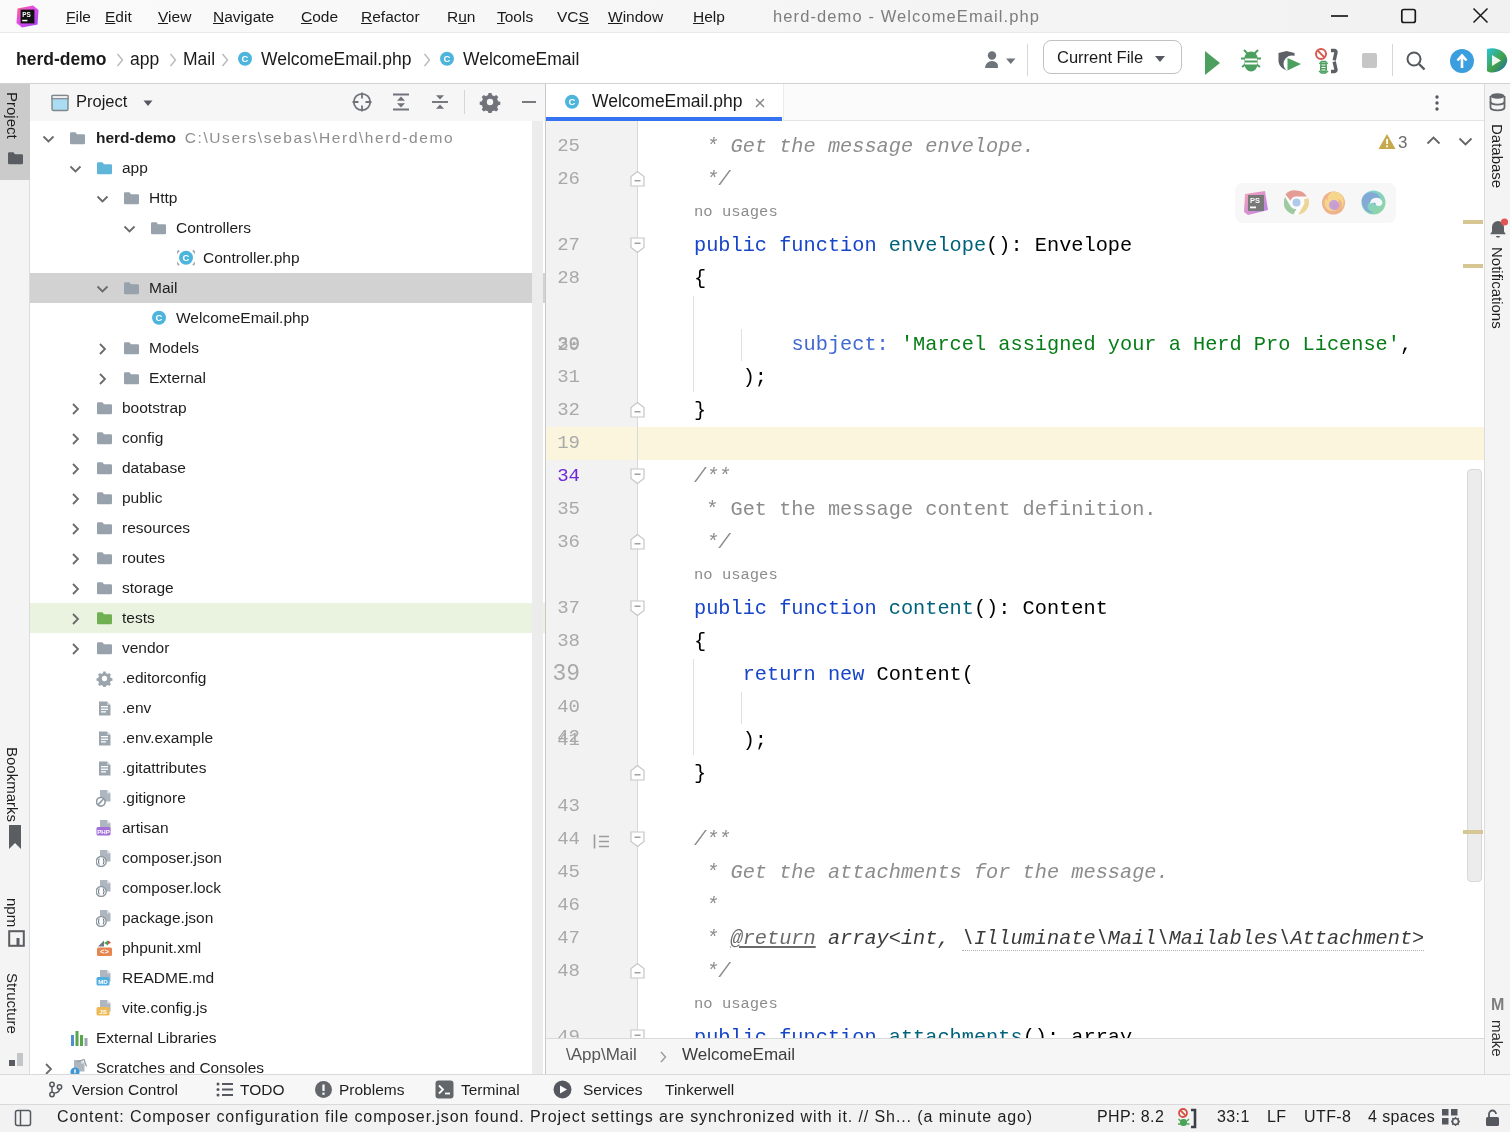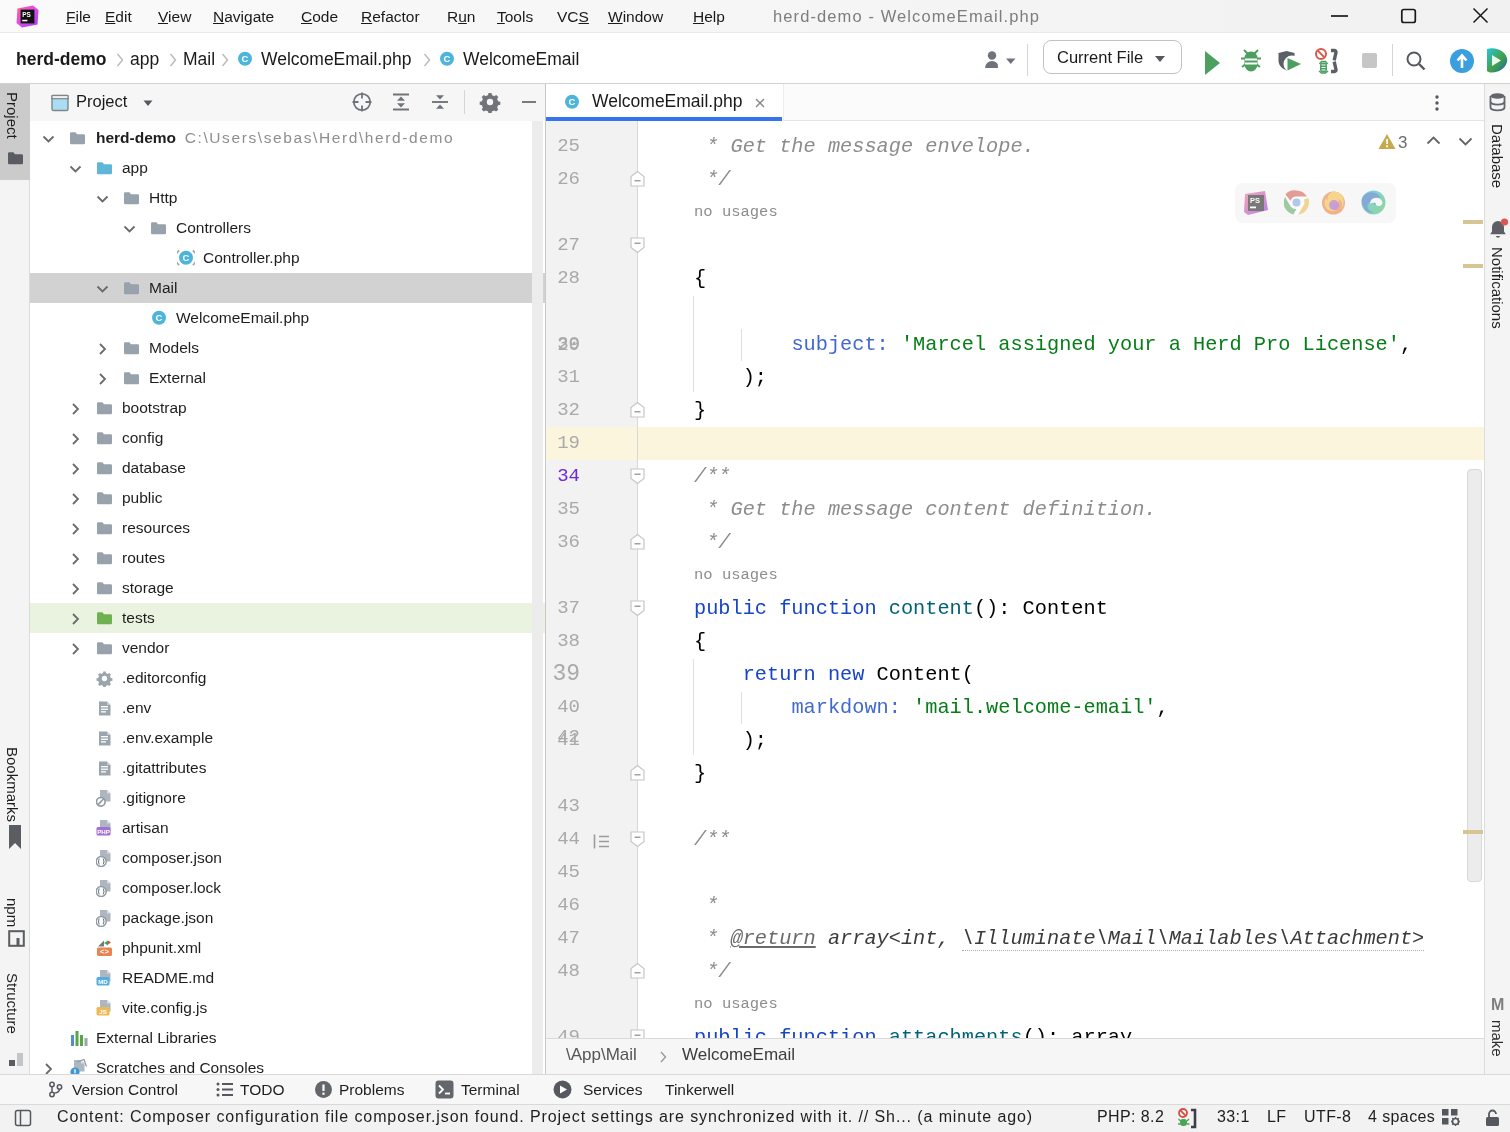--- a/index.html
+++ b/index.html
@@ -498,34 +498,35 @@
     <svg class="abs" style="left:84px;top:908px" width="15" height="16" viewBox="0 0 15 16">
       <path d="M1 1 h13 v9.5 l-6.5 5 l-6.5 -5 z" fill="#fff" stroke="#c6c6c6" stroke-width="1.2"></path>
       <path d="M4.5 6.2 h6" stroke="#8a8a8a" stroke-width="1.2"></path>
     </svg>
     <svg class="abs" style="left:46px;top:712px" width="20" height="17" viewBox="0 0 20 17">
 <path d="M2.5 1.5 v14" stroke="#9b9b9b" stroke-width="1.6"></path>
 <path d="M7 3.5 h10 M7 8.5 h10 M7 13.5 h10" stroke="#9b9b9b" stroke-width="1.6"></path>
     </svg>
     <div class="abs mono" style="left:148px;top:9px;height:33px;line-height:33px;font-size:20.3px;white-space:pre;color:#000;"><span style="color:#8c8c8c;font-style:italic"> * Get the message envelope.</span></div>
 <div class="abs mono" style="left:148px;top:42px;height:33px;line-height:33px;font-size:20.3px;white-space:pre;color:#000;"><span style="color:#8c8c8c;font-style:italic"> */</span></div>
+<div class="abs mono" style="left:148px;top:108px;height:33px;line-height:33px;font-size:20.3px;white-space:pre;color:#000;"><span style="color:#1745c9">public function</span> <span style="color:#00627a">envelope</span>(): Envelope</div>
 <div class="abs mono" style="left:148px;top:141px;height:33px;line-height:33px;font-size:20.3px;white-space:pre;color:#000;">{</div>
 <div class="abs mono" style="left:148px;top:207px;height:33px;line-height:33px;font-size:20.3px;white-space:pre;color:#000;">        <span style="color:#4169d0">subject:</span> <span style="color:#067d17">'Marcel assigned your a Herd Pro License'</span>,</div>
 <div class="abs mono" style="left:148px;top:240px;height:33px;line-height:33px;font-size:20.3px;white-space:pre;color:#000;">    );</div>
 <div class="abs mono" style="left:148px;top:273px;height:33px;line-height:33px;font-size:20.3px;white-space:pre;color:#000;">}</div>
 <div class="abs mono" style="left:148px;top:339px;height:33px;line-height:33px;font-size:20.3px;white-space:pre;color:#000;"><span style="color:#8c8c8c;font-style:italic">/**</span></div>
-<div class="abs mono" style="left:148px;top:372px;height:33px;line-height:33px;font-size:20.3px;white-space:pre;color:#000;"><span style="color:#8c8c8c;font-style:italic"> * Get the message content definition.</span></div>
+<div class="abs mono" style="left:148px;top:372px;height:33px;line-height:33px;font-size:20.3px;white-space:pre;color:#000;"><span style="color:#8c8c8c;"> * Get the message content definition.</span></div>
 <div class="abs mono" style="left:148px;top:405px;height:33px;line-height:33px;font-size:20.3px;white-space:pre;color:#000;"><span style="color:#8c8c8c;font-style:italic"> */</span></div>
 <div class="abs mono" style="left:148px;top:471px;height:33px;line-height:33px;font-size:20.3px;white-space:pre;color:#000;"><span style="color:#1745c9">public function</span> <span style="color:#00627a">content</span>(): Content</div>
 <div class="abs mono" style="left:148px;top:504px;height:33px;line-height:33px;font-size:20.3px;white-space:pre;color:#000;">{</div>
 <div class="abs mono" style="left:148px;top:537px;height:33px;line-height:33px;font-size:20.3px;white-space:pre;color:#000;">    <span style="color:#1745c9">return new</span> Content(</div>
-<div class="abs mono" style="left:148px;top:570px;height:33px;line-height:33px;font-size:20.3px;white-space:pre;color:#000;">        <span style="color:#4169d0">markdown:</span> <span style="color:#067d17">'mail.welcome-email'</span>,</div>
 <div class="abs mono" style="left:148px;top:603px;height:33px;line-height:33px;font-size:20.3px;white-space:pre;color:#000;">    );</div>
 <div class="abs mono" style="left:148px;top:636px;height:33px;line-height:33px;font-size:20.3px;white-space:pre;color:#000;">}</div>
 <div class="abs mono" style="left:148px;top:702px;height:33px;line-height:33px;font-size:20.3px;white-space:pre;color:#000;"><span style="color:#8c8c8c;font-style:italic">/**</span></div>
+<div class="abs mono" style="left:148px;top:735px;height:33px;line-height:33px;font-size:20.3px;white-space:pre;color:#000;"><span style="color:#8c8c8c;font-style:italic"> * Get the attachments for the message.</span></div>
 <div class="abs mono" style="left:148px;top:768px;height:33px;line-height:33px;font-size:20.3px;white-space:pre;color:#000;"><span style="color:#8c8c8c;font-style:italic"> *</span></div>
 <div class="abs mono" style="left:148px;top:801px;height:33px;line-height:33px;font-size:20.3px;white-space:pre;color:#000;"><span style="color:#8c8c8c;font-style:italic"> * </span><span style="color:#6a6a6a;font-style:italic;text-decoration:underline">@return</span><span style="color:#3b3b3b;font-style:italic"> array&lt;int, </span><span style="color:#3b3b3b;font-style:italic;border-bottom:1px dotted #b0b0b0">\Illuminate\Mail\Mailables\Attachment&gt;</span></div>
 <div class="abs mono" style="left:148px;top:834px;height:33px;line-height:33px;font-size:20.3px;white-space:pre;color:#000;"><span style="color:#8c8c8c;font-style:italic"> */</span></div>
 <div class="abs mono" style="left:148px;top:900px;height:33px;line-height:33px;font-size:20.3px;white-space:pre;color:#000;"><span style="color:#1745c9">public function</span> <span style="color:#00627a">attachments</span>(): array</div>
 <div class="abs mono" style="left:148px;top:75px;height:33px;line-height:33px;font-size:15.5px;color:#8d8d8d;">no usages</div>
 <div class="abs mono" style="left:148px;top:438px;height:33px;line-height:33px;font-size:15.5px;color:#8d8d8d;">no usages</div>
 <div class="abs mono" style="left:148px;top:867px;height:33px;line-height:33px;font-size:15.5px;color:#8d8d8d;">no usages</div>
 <div class="abs" style="left:689px;top:62px;width:161px;height:40px;background:#f7f7f7;border-radius:8px;"></div>
 <div class="abs" style="left:697px;top:69px;opacity:0.62">
       <svg width="26" height="26" viewBox="0 0 26 26">

